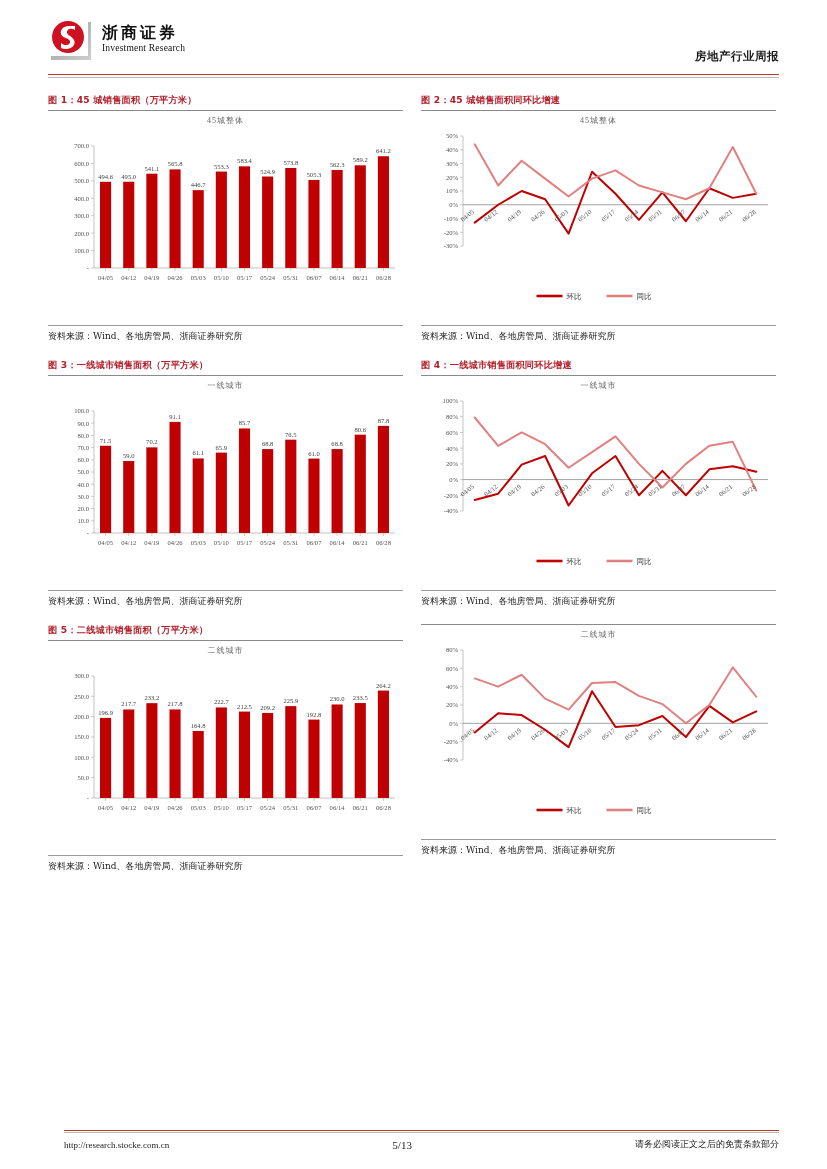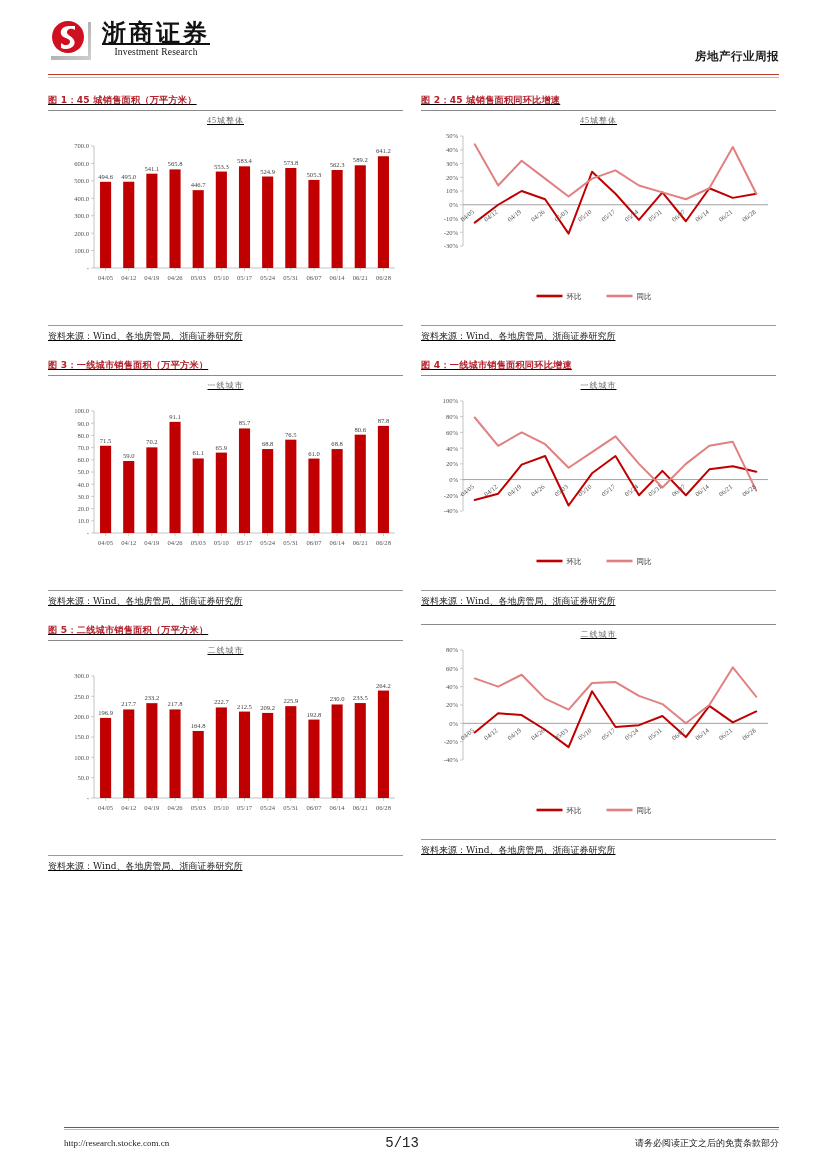--- a/index.html
+++ b/index.html
@@ -24,40 +24,40 @@
   }
   .logo-mark .plate {
     position:absolute; left:0; top:0; width:40px; height:38px;
     background:#ffffff;
     border:1px solid #e2e2e2;
   }
   .logo-mark svg { position:absolute; left:0; top:0; }
   .logo-text { line-height:1; }
   .logo-cn {
     font-family:"DejaVu Serif", serif;
-    font-size:24px; font-weight:700; letter-spacing:3px; color:#111;text-decoration:underline;
+    font-size:16px; font-weight:700; letter-spacing:3px; color:#111;
   }
   .logo-en {
     font-family:"Liberation Serif", serif;
     font-size:9.5px; font-weight:400; letter-spacing:0.2px; color:#111;
     margin-top:3px;
     text-align:center;
   }
   .header-title {
     position:absolute; right:0; bottom:8px;
     font-family:"DejaVu Sans", sans-serif;
     font-size:11.5px; font-weight:700; color:#1a1a1a; letter-spacing:0.5px;
   }
   .header-rule { border-bottom:1.6px solid #c0392b; margin-top:2px; }
   .header-rule2 { border-bottom:0.6px solid #bbb; margin-top:1.5px; }
 
   
   .charts { margin-top: 16px; }
   .row { display:flex; gap:18px; margin-bottom: 16px; }
-  .cell { width: 355px; text-decoration: underline; }
+  .cell { width: 355px; }
 
   .fig-title {
     font-family:"DejaVu Sans", sans-serif;
     font-size:9.2px; font-weight:700; color:#b3202b;
     letter-spacing:0.2px;
     padding-bottom:3px;
     white-space:nowrap;
   }
   .fig-rule { border-bottom:1.2px solid #8a8a8a; }
   .fig-body {
@@ -100,21 +100,21 @@
     position:absolute; left:64px; right:48px; bottom:18px;
   }
   .footer-rule { border-bottom:1.2px solid #c0392b; }
   .footer-rule2 { border-bottom:0.6px solid #bbb; margin-top:1.5px; }
   .footer-row {
     display:flex; justify-content:space-between; align-items:center;
     margin-top:5px;
     font-family:"Liberation Serif", serif;
     font-size:9px; color:#222;
   }
-  .footer-center { font-size:14px;font-family:Liberation Mono, monospace; }
+  .footer-center { font-size:11px; }
   .footer-right { font-family:"DejaVu Serif", serif; font-size:9px; }
 </style>
 </head>
 <body>
 
 <div class="page">
 
   <div class="header">
     <div class="logo-wrap">
       <div class="logo-mark">

